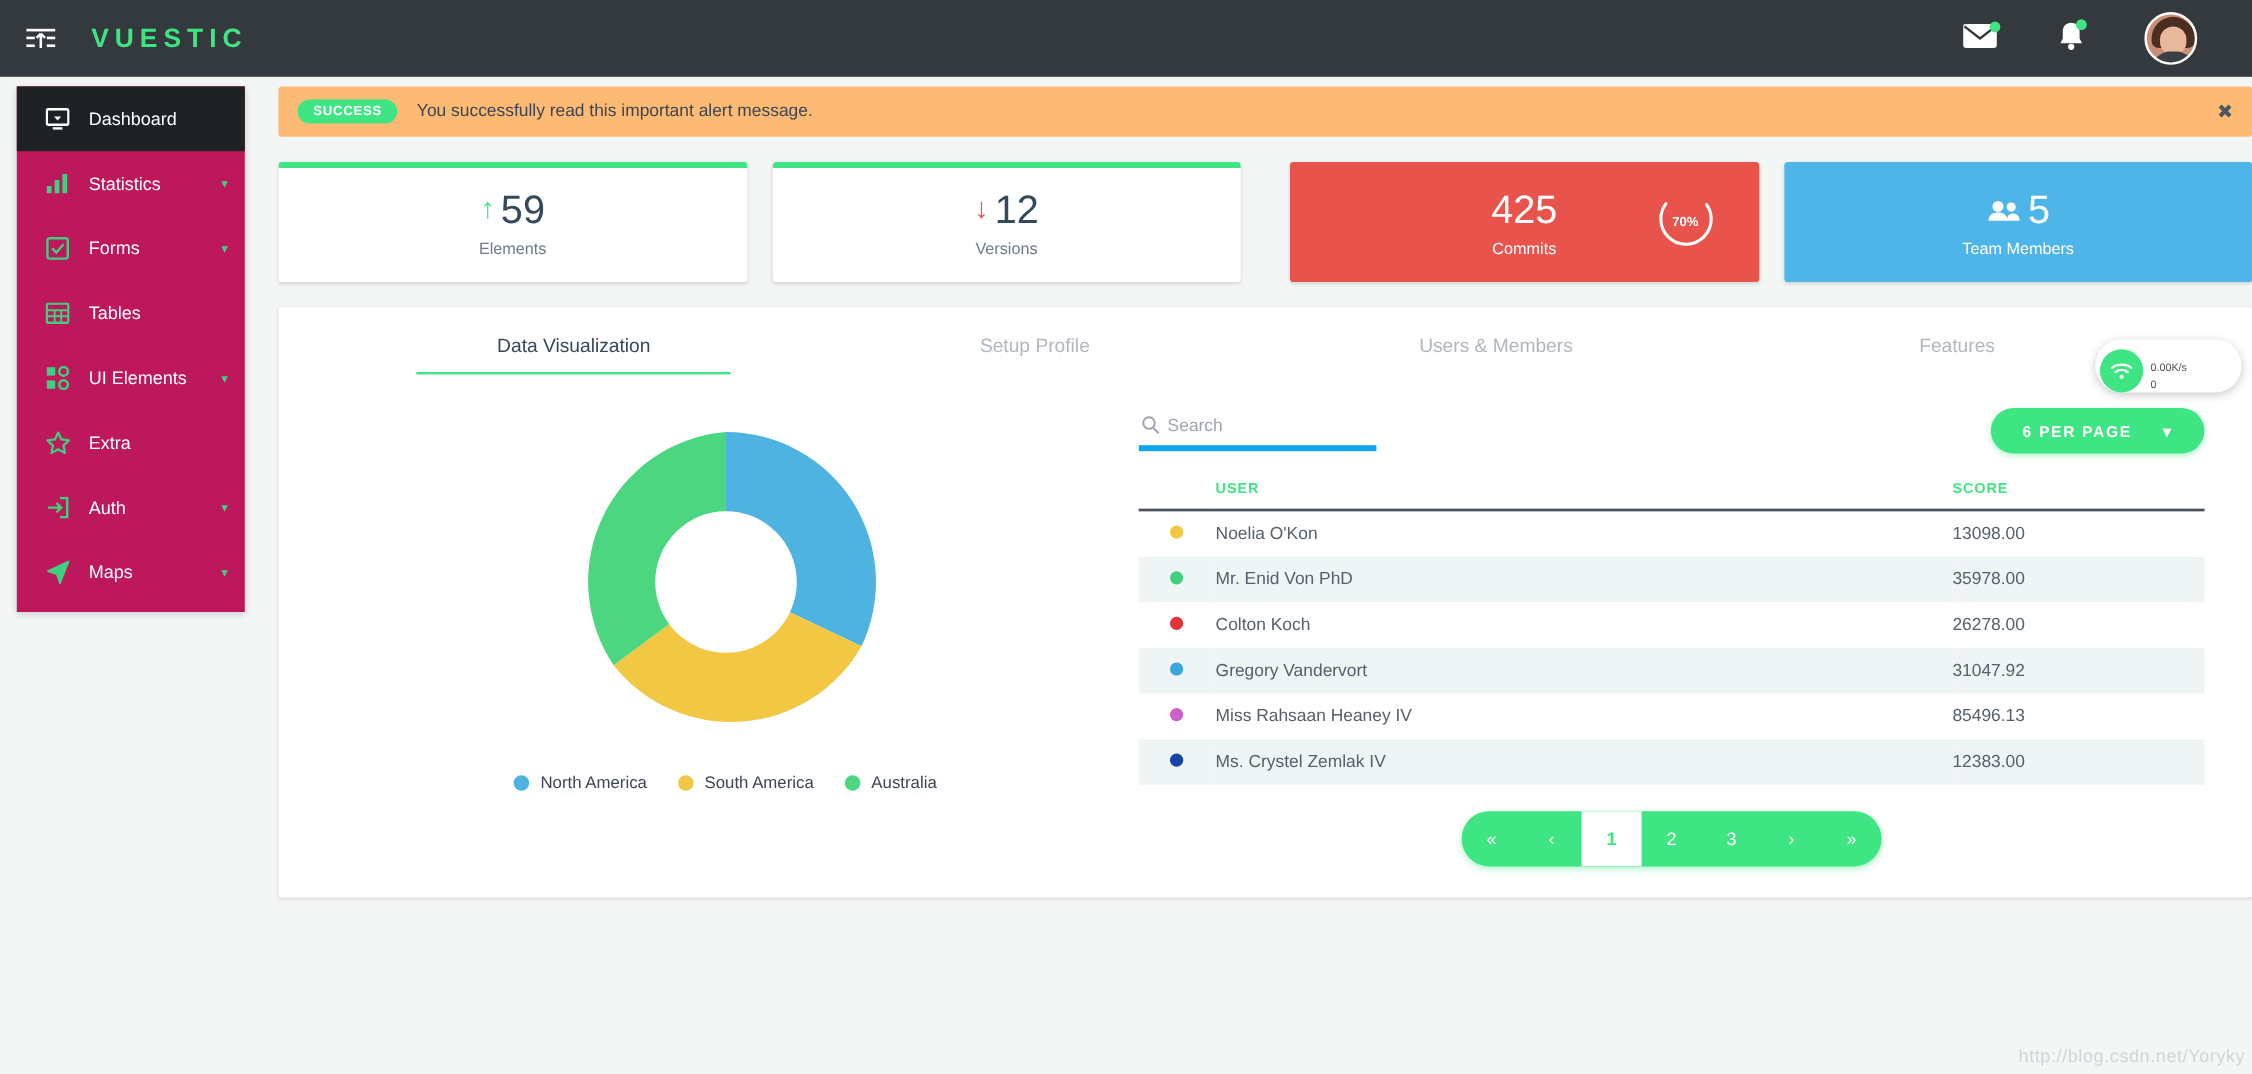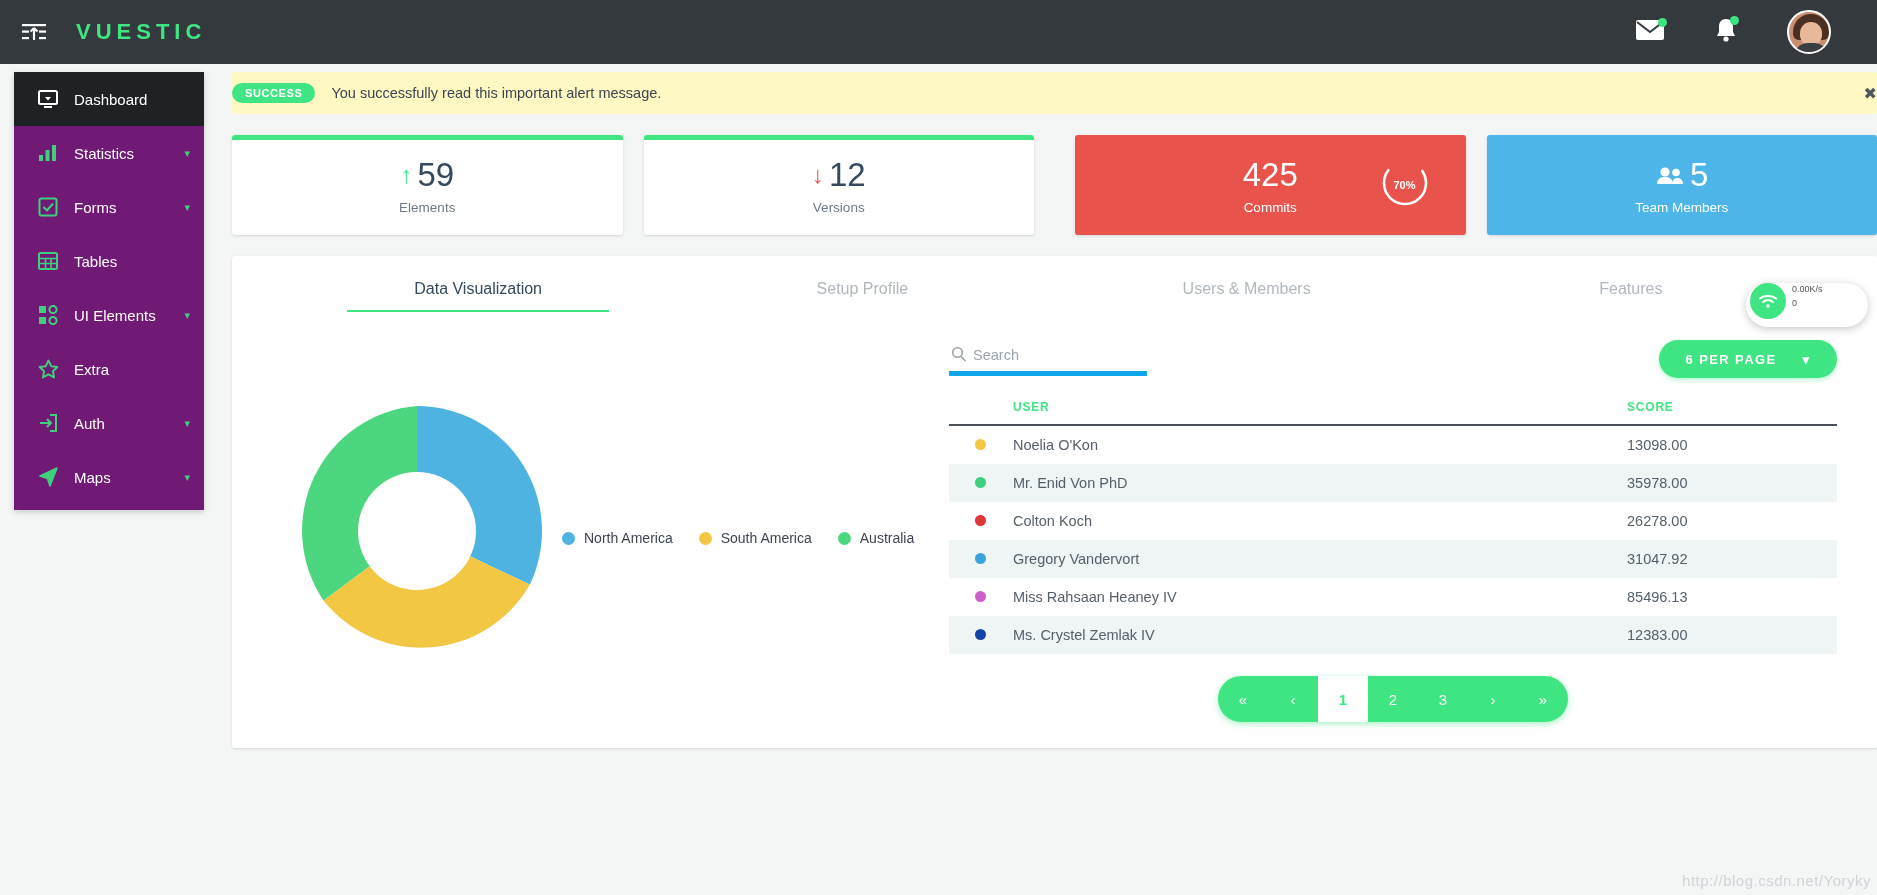--- a/index.html
+++ b/index.html
@@ -29,35 +29,35 @@
     width: 44px; height: 44px; border-radius: 50%;
     background: #c98f74; border: 2px solid #fff; overflow: hidden; position: relative;
     cursor: pointer;
   }
   .avatar .hair { position: absolute; left: 4px; top: 2px; width: 36px; height: 26px; border-radius: 18px 18px 6px 6px; background: #4b2e22; }
   .avatar .face { position: absolute; left: 11px; top: 10px; width: 22px; height: 24px; border-radius: 11px; background: #e8b89a; }
   .avatar .body { position: absolute; left: 5px; top: 31px; width: 34px; height: 16px; border-radius: 14px 14px 0 0; background: #3a3f44; }
   
   .sidebar {
     position: absolute; top: 72px; left: 14px; width: 190px;
-    background: #701a75; padding-bottom: 6px;
+    background: #be185d; padding-bottom: 6px;
     box-shadow: 0 2px 6px rgba(0,0,0,.18);
   }
   .nav-item {
     height: 54px; display: flex; align-items: center; padding-left: 22px;
     color: #fff; font-size: 15px; cursor: pointer; position: relative;
   }
   .nav-item.active { background: #1f2224; }
   .nav-icon { width: 24px; height: 22px; display: flex; align-items: center; justify-content: center; margin-right: 14px; }
   .chev { position: absolute; right: 14px; color: #3fcf7f; font-size: 11px; }
   
   .main { position: absolute; top: 72px; left: 232px; width: 1645px; }
   .alert {
-    background: #fef9c3; border-radius: 3px; height: 42px;
-    display: flex; align-items: center; padding: 0 0;
+    background: #fdba74; border-radius: 3px; height: 42px;
+    display: flex; align-items: center; padding: 0 16px;
     color: #3c4551; font-size: 14.5px;
   }
   .badge-success {
     background: #40e583; color: #fff; font-size: 11px; font-weight: bold;
     letter-spacing: .6px; border-radius: 11px; padding: 4px 13px; margin-right: 16px;
   }
   .alert-close { margin-left: auto; color: #4c5661; font-size: 16px; cursor: pointer; }
   
   .cards { display: flex; gap: 21px; margin-top: 21px; }
   .card {
@@ -74,21 +74,21 @@
   .card.red .card-label, .card.blue .card-label { color: #fff; }
   .ring { position: absolute; right: 36px; top: 50%; transform: translateY(-50%); }
   .ring-label { position: absolute; inset: 0; display: flex; align-items: center; justify-content: center; color: #fff; font-size: 11px; font-weight: bold; }
   
   .panel { background: #fff; border-radius: 3px; margin-top: 21px; box-shadow: 0 1px 3px rgba(0,0,0,.13); padding-bottom: 26px; min-height: 480px; }
   .tabs { display: flex; padding: 24px 54px 0 54px; }
   .tab { flex: 1; text-align: center; font-size: 16px; color: #b0b7be; padding-bottom: 14px; cursor: pointer; position: relative; }
   .tab.active { color: #34495e; }
   .tab.active::after { content: ""; position: absolute; bottom: 0; left: 16%; width: 68%; height: 2.5px; background: #40e583; }
   .panel-body { display: flex; padding: 28px 40px 0 40px; }
-  .chart-col { width: 665px; display: flex; flex-direction: row; align-items: center; }
+  .chart-col { width: 665px; display: flex; flex-direction: column; align-items: center; }
   .legend { display: flex; gap: 26px; margin-top: 14px; }
   .legend-item { display: flex; align-items: center; gap: 9px; font-size: 14px; color: #3c4551; }
   .legend-dot { width: 13px; height: 13px; border-radius: 50%; }
   .table-col { flex: 1; padding-left: 12px; }
   .table-head { display: flex; align-items: center; }
   .search-box { position: relative; width: 198px; border-bottom: 5px solid #0ea5e9; padding: 4px 0 7px 24px; }
   .search-box input { border: none; outline: none; font-size: 14.5px; color: #55606b; width: 100%; font-family: "Liberation Sans", sans-serif; background: transparent; }
   .search-box input::placeholder { color: #9aa3ac; }
   .search-ico { position: absolute; left: 2px; top: 4px; }
   .perpage {
@@ -105,21 +105,21 @@
   .dot-cell { width: 64px; padding-left: 26px; }
   .score-cell { width: 210px; }
   .pager { display: flex; justify-content: center; margin-top: 22px; }
   .pager-inner { background: #40e583; border-radius: 24px; display: flex; align-items: center; padding: 0; overflow: hidden; height: 46px; box-shadow: 0 2px 6px rgba(64,229,131,.45); }
   .pg { width: 50px; height: 46px; display: flex; align-items: center; justify-content: center; color: #fff; font-size: 15px; cursor: pointer; }
   .pg.current { background: #fff; color: #40e583; font-weight: bold; }
   
   .netwidget {
     position: absolute; right: 9px; top: 283px; width: 122px; height: 44px;
     background: #fff; border-radius: 22px; box-shadow: 0 2px 8px rgba(0,0,0,.22);
-    display: flex; align-items: flex-start; padding-left: 4px;
+    display: flex; align-items: flex-end; padding-left: 4px;
   }
   .net-circle { width: 36px; height: 36px; border-radius: 50%; background: #40e583; display: flex; align-items: center; justify-content: center; }
   .net-lines { margin-left: 6px; font-size: 9px; color: #555; line-height: 1.5; }
   .watermark { position: absolute; right: 6px; bottom: 6px; color: #cfd4d8; font-size: 15px; letter-spacing: .5px; }
 </style>
 </head>
 <body>
 
 <div class="topbar">
   <div class="burger">

